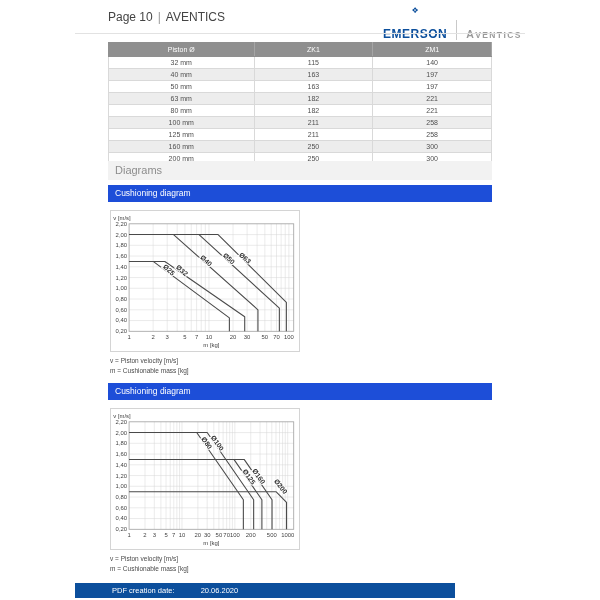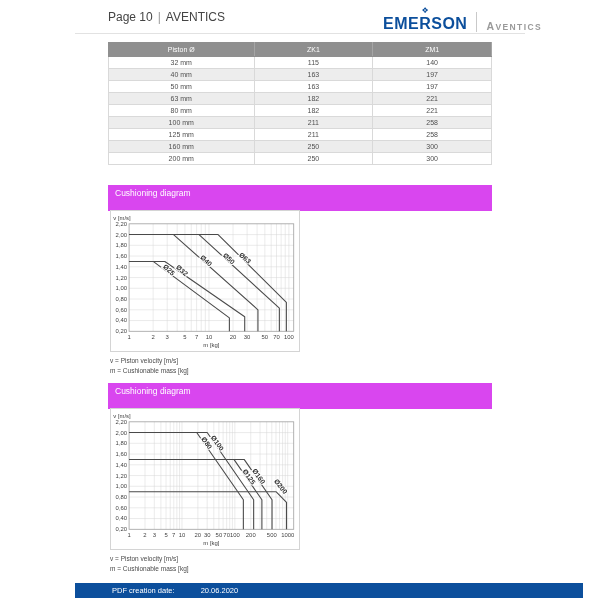--- a/index.html
+++ b/index.html
@@ -5,47 +5,47 @@
   html,body{margin:0;padding:0;background:#fff;}
   body{font-family:"Liberation Sans",sans-serif;}
   .page{position:relative;width:600px;height:600px;background:#fff;overflow:hidden;}
 
   .header-left{position:absolute;left:108px;top:10px;font-size:12px;color:#444;}
   .header-left .sep{color:#9a9a9a;margin:0 5px;}
 
   .logo-row{position:absolute;left:383px;top:7px;display:flex;align-items:flex-end;}
   .emerson{display:flex;flex-direction:column;align-items:center;}
   .emerson-mark{font-size:8px;line-height:8px;color:#0c4f9c;}
-  .emerson-text{font-size:16px;font-weight:bold;color:#0c4f9c;letter-spacing:.5px;}
+  .emerson-text{font-size:12px;font-weight:bold;color:#0c4f9c;letter-spacing:.5px;margin-top:12px;}
   .logo-divider{width:1px;height:20px;background:#c9c9c9;margin:0 9px 1px 9px;}
   .aventics-text{display:block;font-size:8.5px;font-weight:bold;color:#9a9a9a;letter-spacing:1.4px;margin-bottom:1px;}
   .aventics-text::first-letter{font-size:10.5px;}
 
   .header-rule{position:absolute;left:75px;top:33px;width:450px;height:1px;background:#e2e2e2;}
 
   .data-table{position:absolute;left:108px;top:42px;width:384px;border-collapse:collapse;font-size:7px;color:#4f4f4f;table-layout:fixed;}
   .data-table th{background:#8f8f8f;color:#fff;font-weight:normal;height:13px;border:1px solid #8f8f8f;border-right:1px solid #a5a5a5;text-align:center;padding:0;}
   .data-table td{height:11px;text-align:center;border:1px solid #d9d9d9;padding:0;background:#fff;}
   .data-table tr.alt td{background:#ededed;}
 
   .diagrams-band{position:absolute;left:108px;top:161px;width:384px;height:19px;background:#f2f2f2;color:#8d8d8d;font-size:11px;line-height:19px;padding-left:7px;box-sizing:border-box;}
-  .cushion-bar{position:absolute;left:108px;width:384px;height:26px;background:#d946ef;color:#fff;font-size:8.5px;line-height:17px;padding-left:7px;box-sizing:border-box;}
+  .cushion-bar{position:absolute;left:108px;width:384px;height:17px;background:#1d4ed8;color:#fff;font-size:8.5px;line-height:17px;padding-left:7px;box-sizing:border-box;}
   #cushion-bar-1{top:185px;}
   #cushion-bar-2{top:383px;}
 
   .chart-box{position:absolute;left:110px;width:190px;height:142px;background:#fff;border:1px solid #d4d4d4;box-sizing:border-box;}
   #chart-1{top:210px;}
   #chart-2{top:408px;}
   .chart-box svg{display:block;width:100%;height:100%;}
 
   .fnotes{position:absolute;left:110px;font-size:6.5px;color:#4a4a4a;line-height:10px;}
   #fnotes-1{top:356px;}
   #fnotes-2{top:554px;}
 
-  .footer-bar{position:absolute;left:75px;top:583px;width:508px;height:15px;background:#0c4f9c;color:#fff;font-size:7.5px;line-height:15px;}
+  .footer-bar{position:absolute;left:75px;top:583px;width:380px;height:15px;background:#0c4f9c;color:#fff;font-size:7.5px;line-height:15px;}
   .footer-bar .flabel{margin-left:37px;}
   .footer-bar .fdate{margin-left:24px;}
 </style>
 </head>
 <body>
 
 <div class="page">
 
   <div class="header-left">
     <span>Page 10</span><span class="sep">|</span><span>AVENTICS</span>
@@ -117,20 +117,21 @@
           <td>300</td>
         </tr>
         <tr>
           <td>200 mm</td>
           <td>250</td>
           <td>300</td>
         </tr>
       </tbody>
   </table>
 
+  <div class="diagrams-band">Diagrams</div>
 
   <div id="cushion-bar-1" class="cushion-bar">Cushioning diagram</div>
 
   <div id="chart-1" class="chart-box">
       <svg viewBox="0 0 190 142">
         <line x1="42.39562379861488" x2="42.39562379861488" y1="13" y2="122" stroke="#d7d7d7" stroke-width="0.5"></line>
         <line x1="56.66614890250519" x2="56.66614890250519" y1="13" y2="122" stroke="#d7d7d7" stroke-width="0.5"></line>
         <line x1="66.79124759722976" x2="66.79124759722976" y1="13" y2="122" stroke="#d7d7d7" stroke-width="0.5"></line>
         <line x1="74.64488429030665" x2="74.64488429030665" y1="13" y2="122" stroke="#d7d7d7" stroke-width="0.5"></line>
         <line x1="81.06177270112008" x2="81.06177270112008" y1="13" y2="122" stroke="#d7d7d7" stroke-width="0.5"></line>

